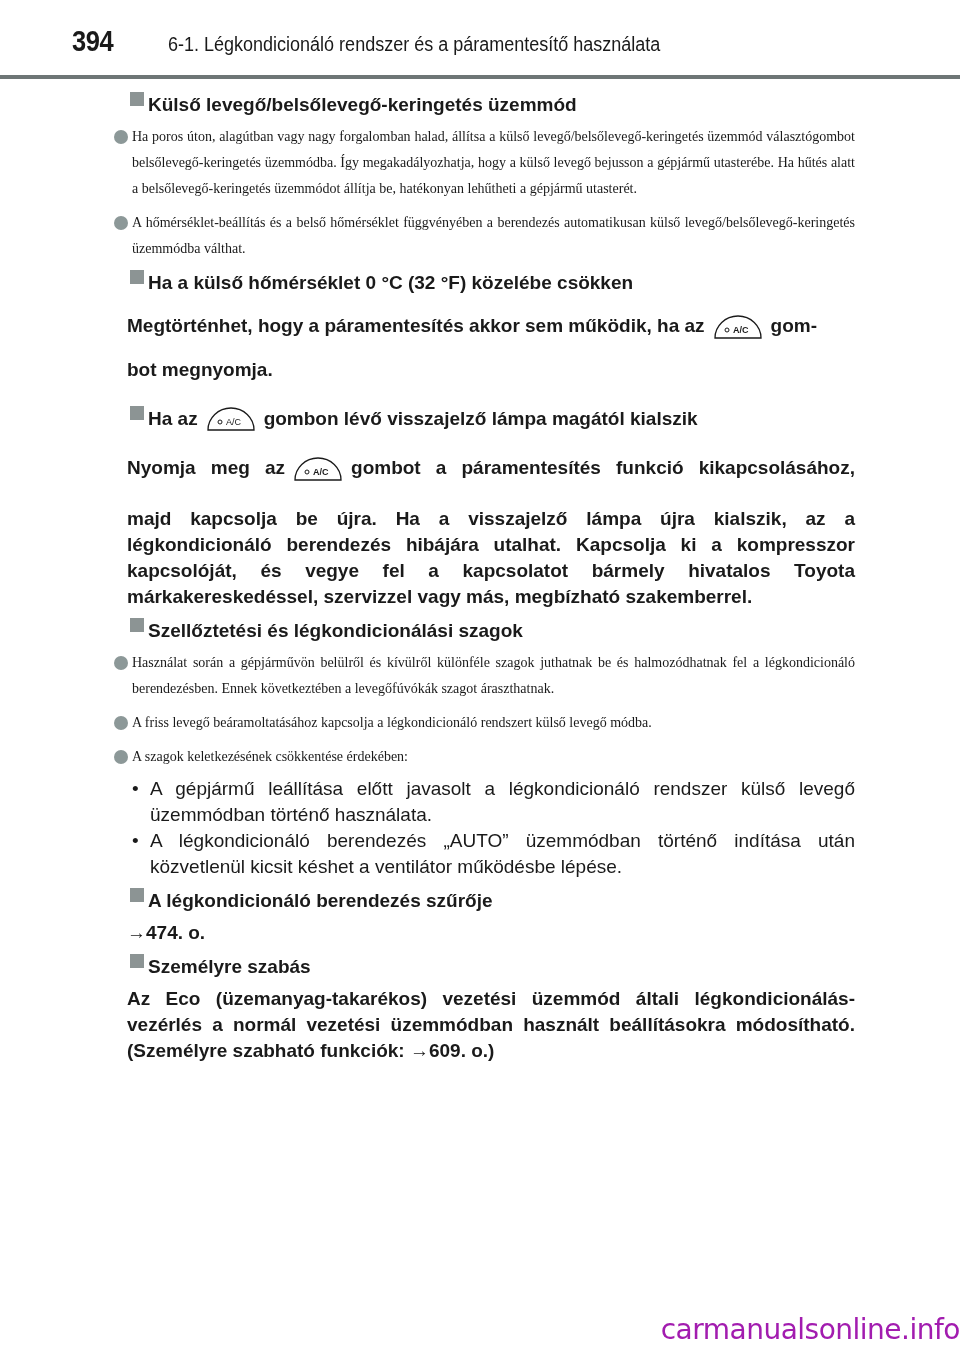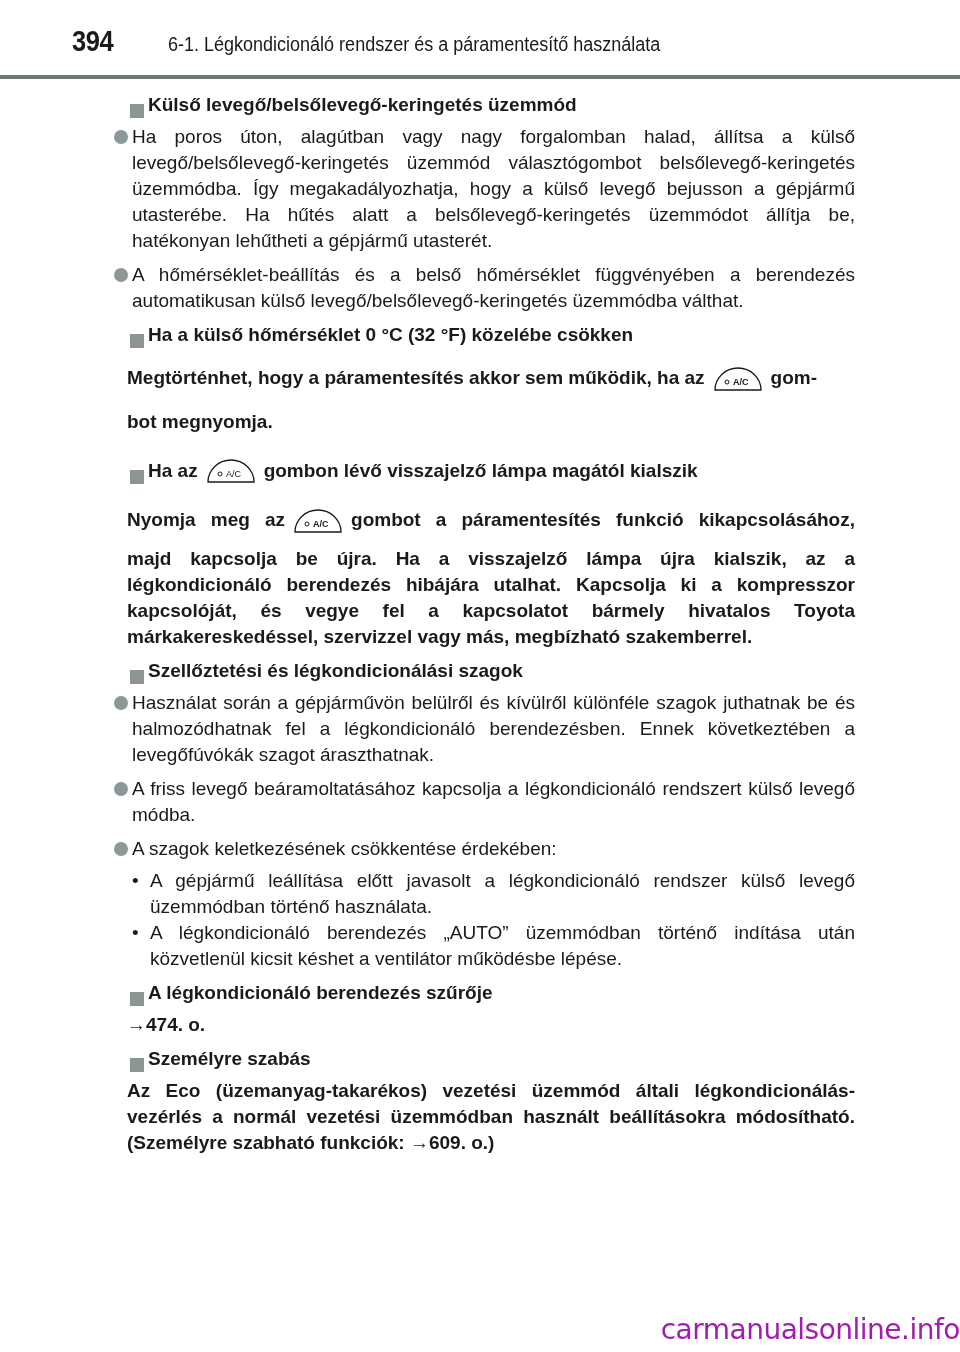--- a/index.html
+++ b/index.html
@@ -7,24 +7,24 @@
          font-family:"Liberation Sans", sans-serif; color:#1a1a1a; }
   .header { position:absolute; left:0; top:0; width:872px; height:80px; }
   .page-num { position:absolute; left:72px; top:24px; font-size:30px; font-weight:bold;
               letter-spacing:-0.5px; transform:scaleX(0.85); transform-origin:left; }
   .chapter { position:absolute; left:168px; top:33px; font-size:20px;
              transform:scaleX(0.9); transform-origin:left; white-space:nowrap; }
   .rule { position:absolute; left:0; top:75px; width:960px; height:4px; background:#6e7676; }
 
   .content { position:absolute; left:110px; top:88px; width:745px; }
   .sec-title { font-weight:bold; font-size:19px; line-height:26px; margin:4px 0 6px 0;
-               display:flex; align-items:flex-end; white-space:nowrap;padding-left:20px; }
+               display:flex; align-items:flex-start; white-space:nowrap;padding-left:20px; }
   .sq { display:inline-block; width:14px; height:14px; background:#8c9494; margin-right:4px; flex:none; }
-  .bul { position:relative; padding-left:22px; font-size:19px; line-height:26px;
-         text-align:justify; margin-bottom:8px; }
+  .bul { position:relative; padding-left:22px; font-size:14px; line-height:26px;
+         text-align:justify; margin-bottom:8px;font-family:Liberation Serif, serif; }
   .dot { position:absolute; left:4px; top:6px; width:14px; height:14px; border-radius:50%;
          background:#8c9898; }
   .para { padding-left:17px; font-size:19px; line-height:26px; text-align:justify;font-weight:bold; }
   .sub { position:relative; padding-left:40px; font-size:19px; line-height:26px;
          text-align:justify; }
   .sub .mk { position:absolute; left:22px; top:0; }
   .ac { display:inline-block; position:relative; width:50px; height:26px; vertical-align:middle;
         margin:0 8px; }
   .ac svg { position:absolute; left:0; top:0; }
   .wm { position:absolute; right:0; bottom:6px; font-size:28px; color:#a21caf;
@@ -81,21 +81,21 @@
     <span>gombon lévő visszajelző lámpa magától kialszik</span>
   </div>
   <div class="para" style="margin-top:14px;">
     <div class="tall" style="text-align:justify; text-align-last:justify;">
       <span>Nyomja meg az</span><span class="ac"><svg width="50" height="26" viewBox="0 0 50 26">
             <path d="M2 24 A23 22 0 0 1 48 24 Z" fill="none" stroke="#1a1a1a" stroke-width="1.3"></path>
             <circle cx="14" cy="16" r="2" fill="none" stroke="#1a1a1a" stroke-width="1"></circle>
             <text x="20" y="19" font-size="9" font-family="Liberation Sans, sans-serif" fill="#1a1a1a">A/C</text>
           </svg></span><span>gombot a páramentesítés funkció kikapcsolásához,</span>
     </div>
-    <div style="margin-top:4px;">majd kapcsolja be újra. Ha a visszajelző lámpa újra kialszik, az a légkondicionáló berendezés hibájára utalhat. Kapcsolja ki a kompresszor kapcsolóját, és vegye fel a kapcsolatot bármely hivatalos Toyota márkakereskedéssel, szervizzel vagy más, megbízható szakemberrel.</div>
+    <div style="margin-top:16px;">majd kapcsolja be újra. Ha a visszajelző lámpa újra kialszik, az a légkondicionáló berendezés hibájára utalhat. Kapcsolja ki a kompresszor kapcsolóját, és vegye fel a kapcsolatot bármely hivatalos Toyota márkakereskedéssel, szervizzel vagy más, megbízható szakemberrel.</div>
   </div>
 
   <div class="sec-title" style="margin-top:8px;">
     <span class="sq"></span>
     <span>Szellőztetési és légkondicionálási szagok</span>
   </div>
   <div class="bul">
     <span class="dot"></span>
     <span>Használat során a gépjárművön belülről és kívülről különféle szagok juthatnak be és halmozódhatnak fel a légkondicionáló berendezésben. Ennek következtében a levegőfúvókák szagot áraszthatnak.</span>
   </div>

